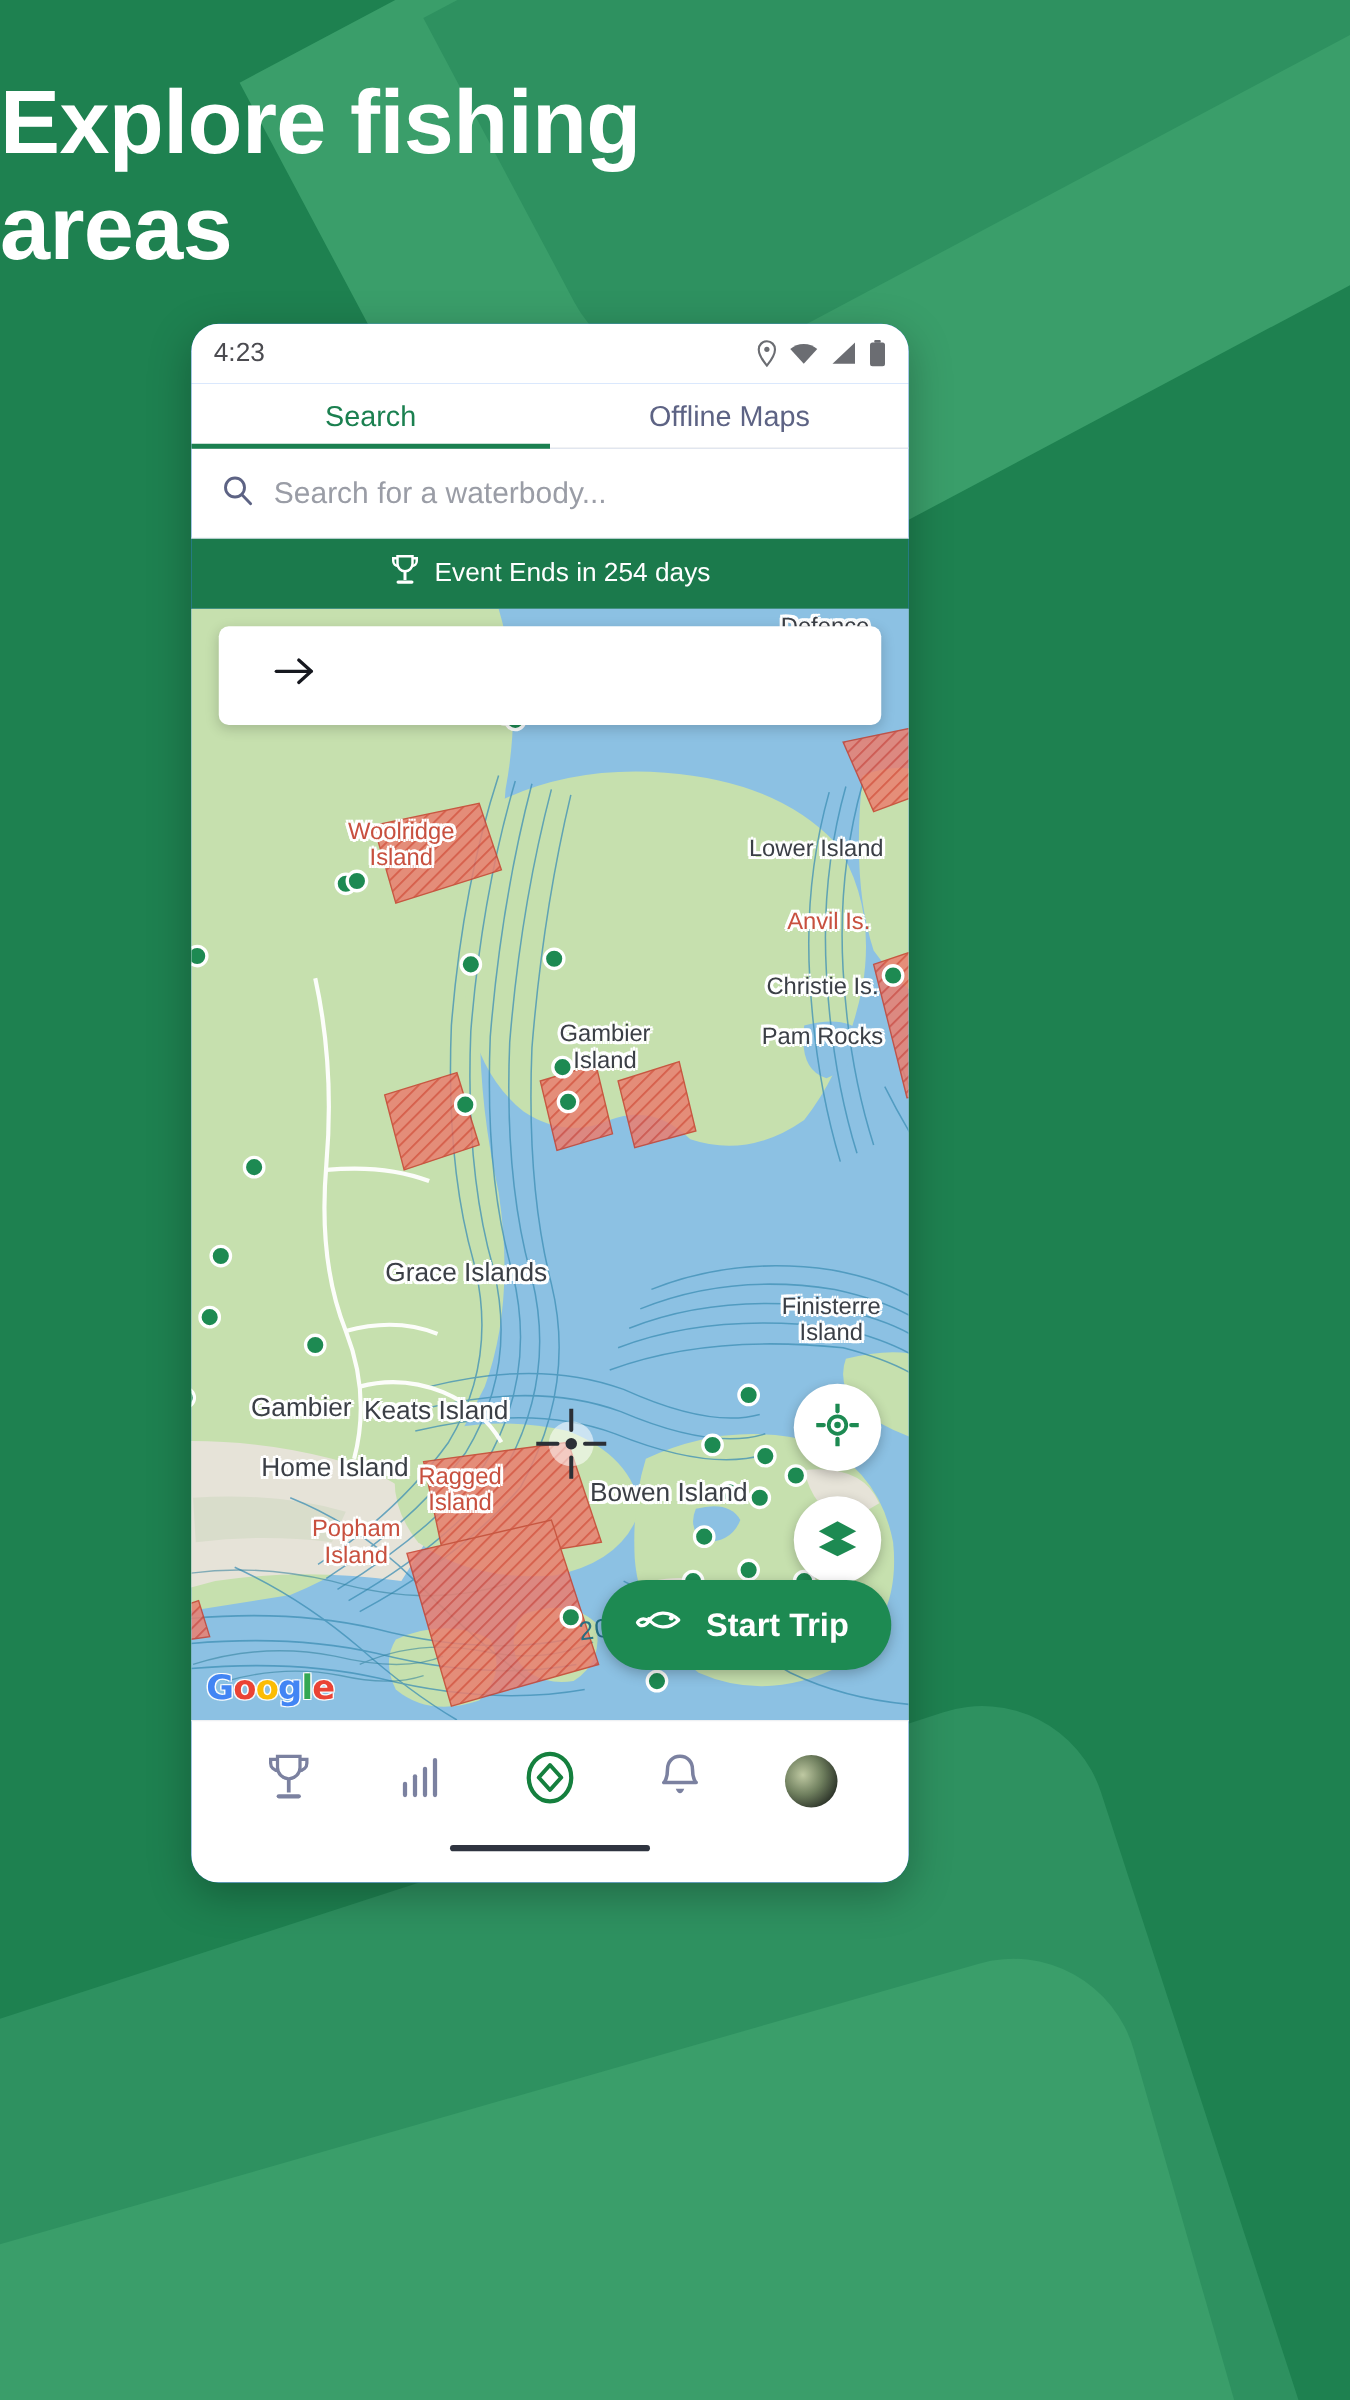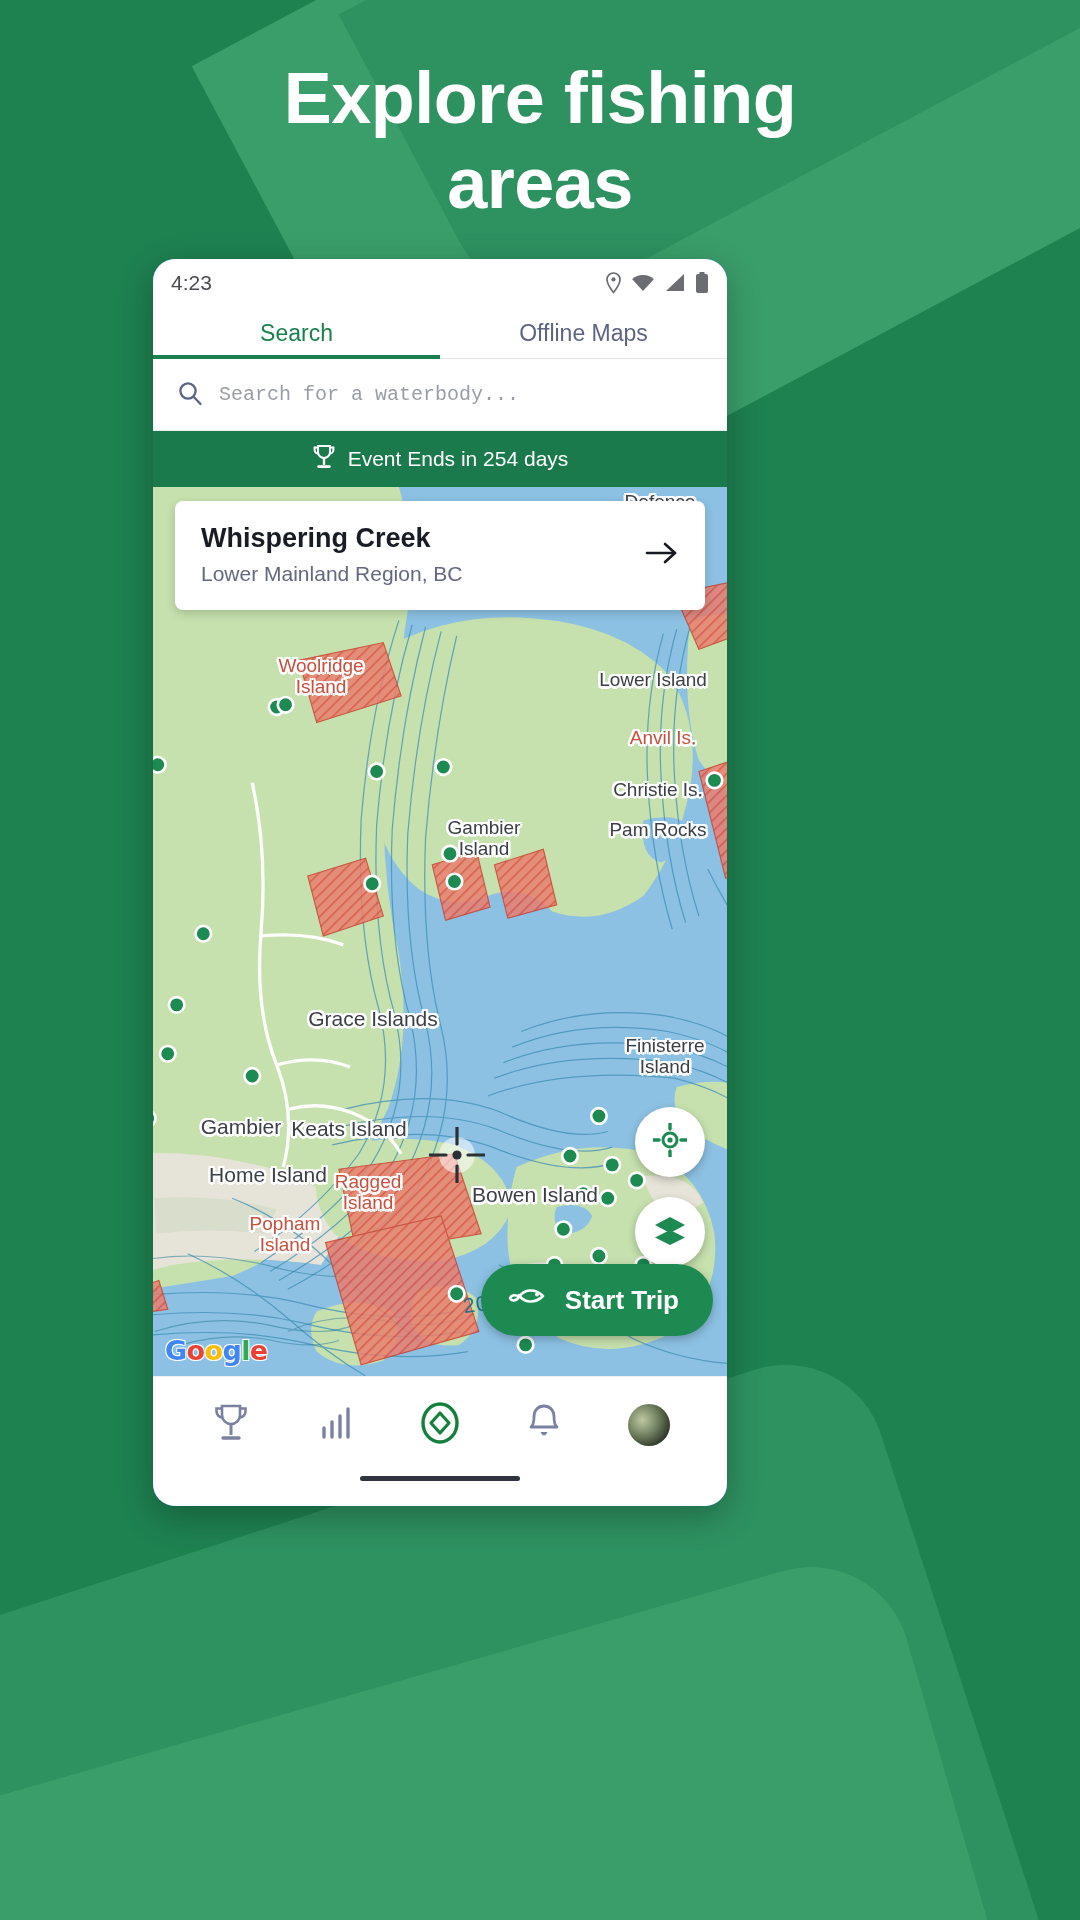--- a/index.html
+++ b/index.html
@@ -30,21 +30,21 @@
   }
   .bg-swoosh-4 {
     position: absolute; bottom: -340px; left: -520px;
     width: 1500px; height: 520px; background: #3a9e6a;
     transform: rotate(-16deg); border-radius: 320px 100px 0 0;
   }
 
   
   .headline {
     position: absolute; top: 56px; left: 0; width: 1080px;
-    text-align: center; color: #ffffff; z-index: 3;
+    color: #ffffff; z-index: 3;
     font-size: 72px; line-height: 1.18; font-weight: 700;
     letter-spacing: -0.5px;
     white-space: pre-line;
   }
 
   
   .phone {
     position: absolute; left: 153px; top: 259px;
     width: 574px; height: 1247px;
     background: #3b82f6; border-radius: 22px;
@@ -79,21 +79,21 @@
   }
 
   
   .searchbar {
     height: 72px; flex: 0 0 72px; background: #ffffff;
     display: flex; align-items: center; gap: 16px; padding: 0 24px;
     border-bottom: 1px solid #eceef2;
   }
   .search-input {
     border: none; outline: none; background: transparent;
-    font-family: Liberation Mono, monospace; font-size: 20px; color: #7c7f8a; flex: 1;
+    font-family: Liberation Sans, sans-serif; font-size: 24px; color: #7c7f8a; flex: 1;
   }
   .search-input::placeholder { color: #9a9da6; }
 
   
   .event-banner {
     height: 56px; flex: 0 0 56px; background: #1b7a4c;
     display: flex; align-items: center; justify-content: center; gap: 12px;
     color: #ffffff; font-size: 21px;
   }
 
@@ -402,24 +402,20 @@
     <div class="lbl big" style="left:28px;  top:628px; width:120px;">Gambier</div>
     <div class="lbl big" style="left:116px; top:630px; width:160px;">Keats Island</div>
     <div class="lbl big" style="left:292px; top:696px; width:180px;">Bowen Island</div>
     <div class="lbl big" style="left:30px;  top:676px; width:170px;">Home Island</div>
     <div class="lbl red" style="left:160px; top:684px; width:110px;">Ragged
 Island</div>
     <div class="lbl red" style="left:72px;  top:726px; width:120px;">Popham
 Island</div>
 
     <div class="result-card">
-      <div>
-        <div class="result-title">Whispering Creek</div>
-        <div class="result-sub">Lower Mainland Region, BC</div>
-      </div>
       <div class="result-arrow">
         <svg width="34" height="28" viewBox="0 0 34 28">
             <line x1="2" y1="14" x2="30" y2="14" stroke="#16181f" stroke-width="2.6" stroke-linecap="round"></line>
             <polyline points="20,5 30,14 20,23" fill="none" stroke="#16181f" stroke-width="2.6" stroke-linecap="round" stroke-linejoin="round"></polyline>
           </svg>
       </div>
     </div>
 
     <div class="crosshair">
       <svg width="56" height="56" viewBox="0 0 56 56">

